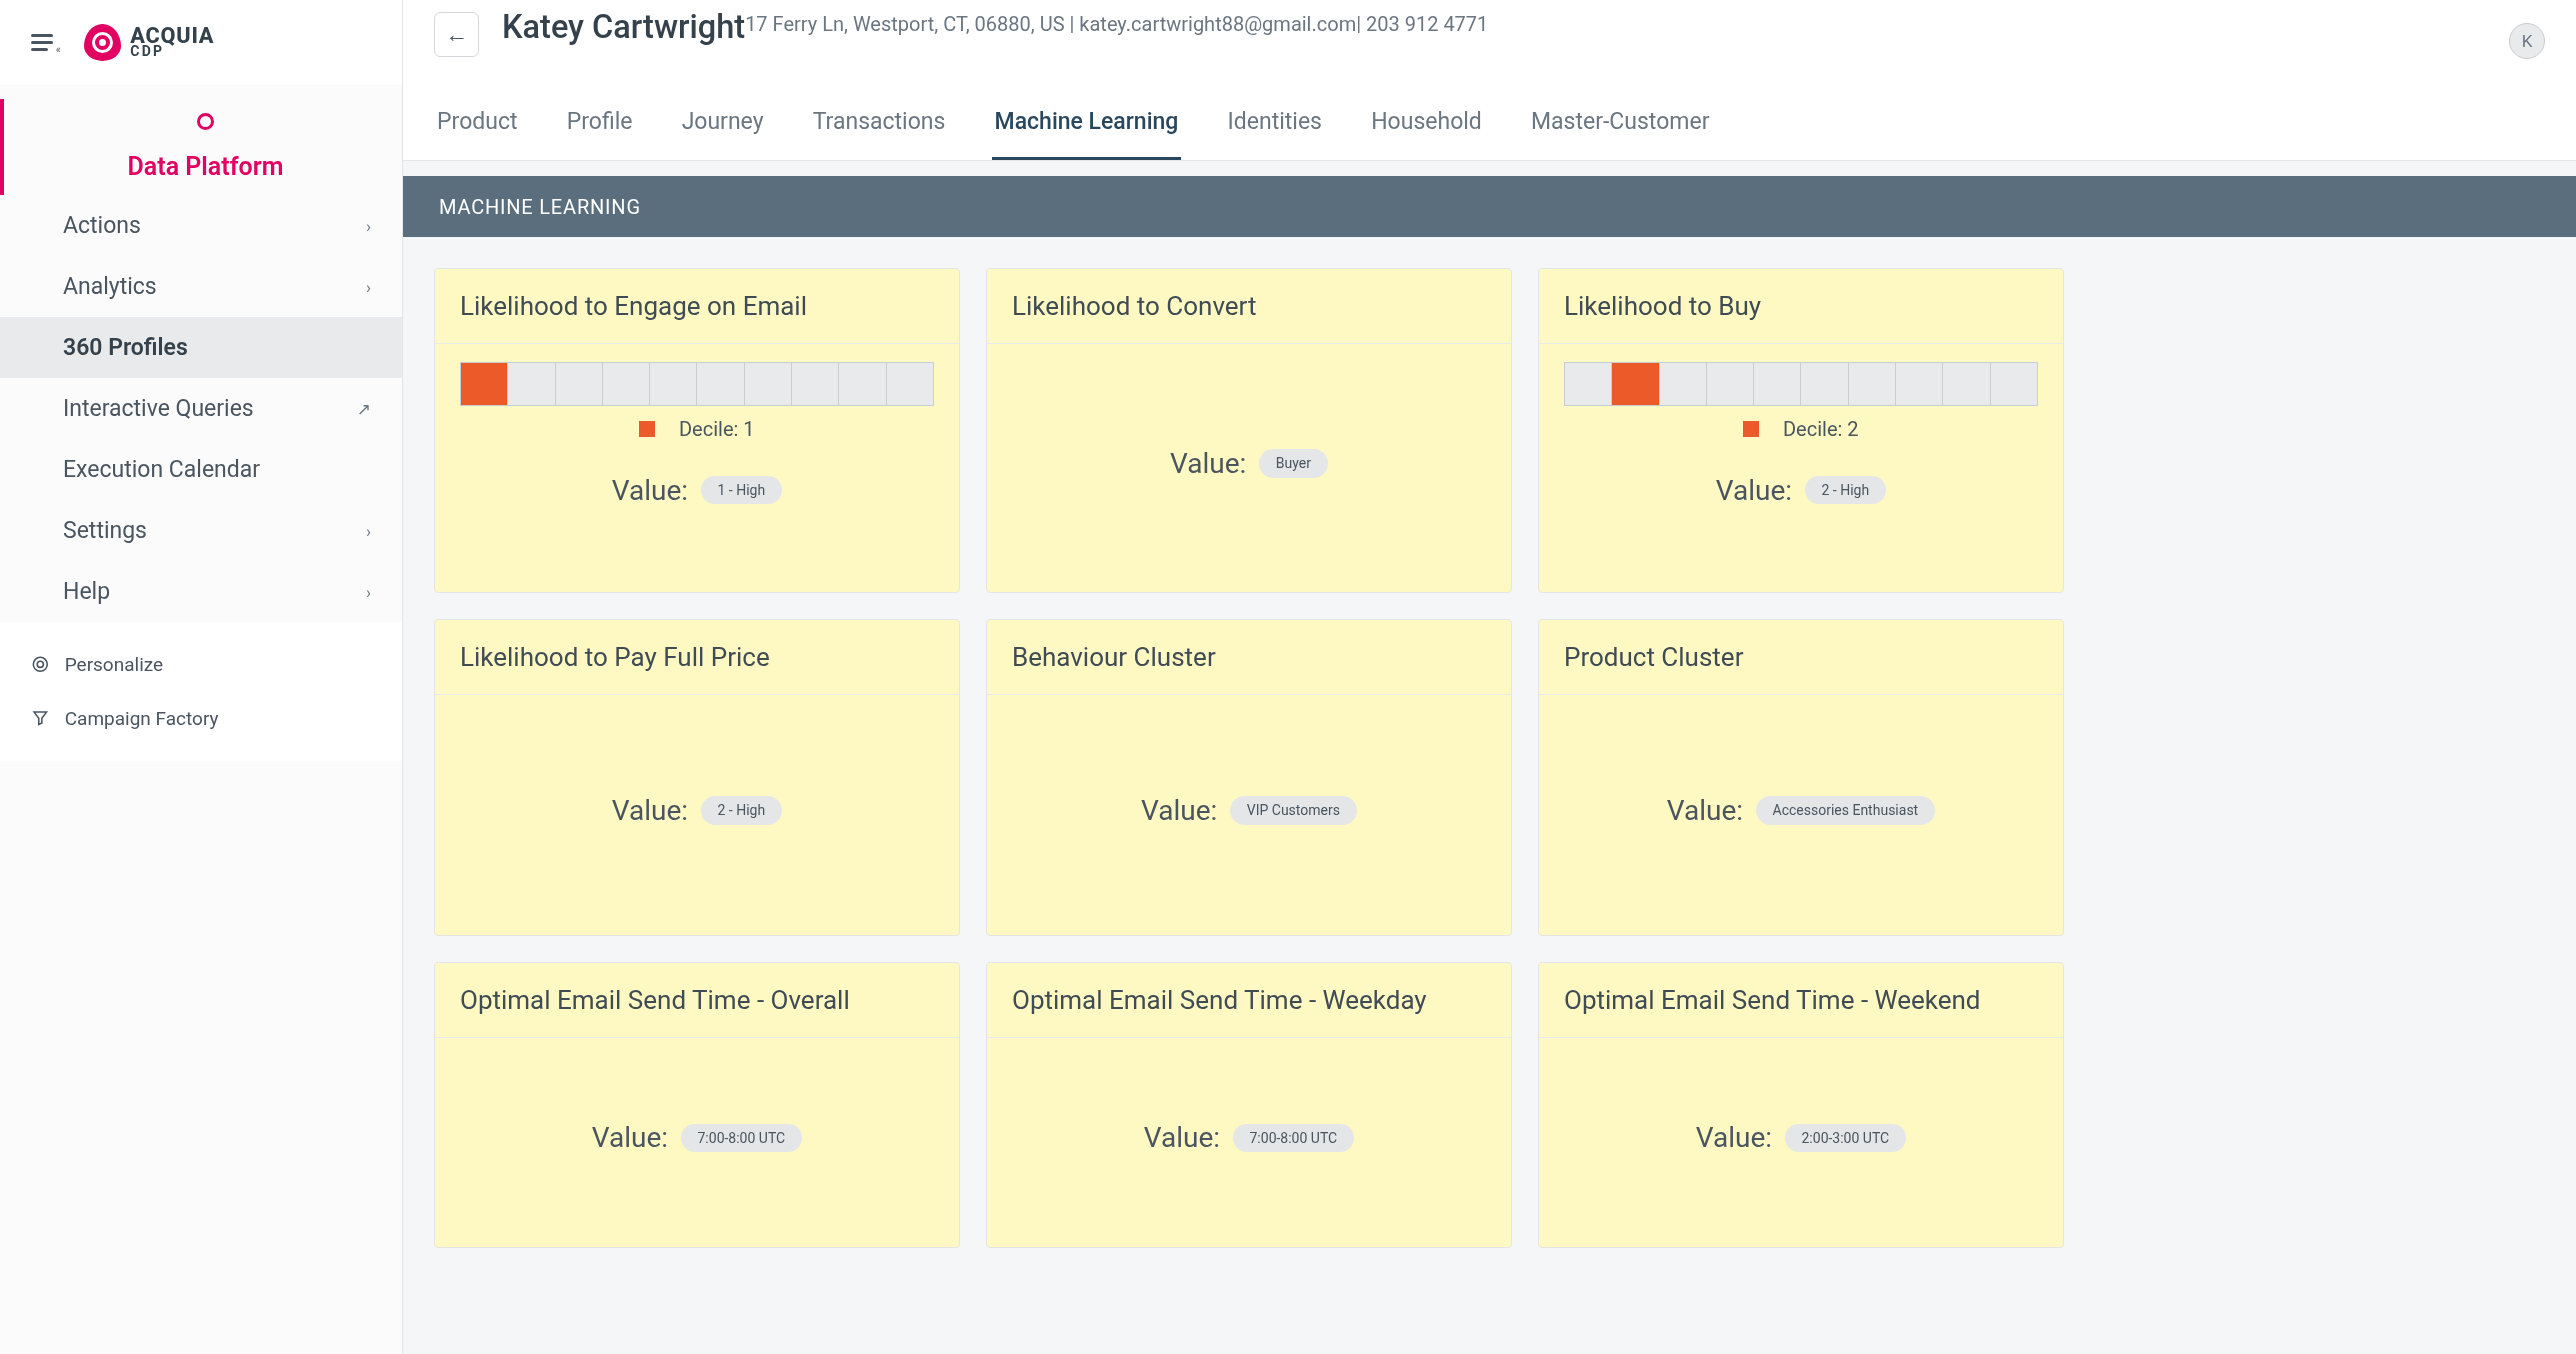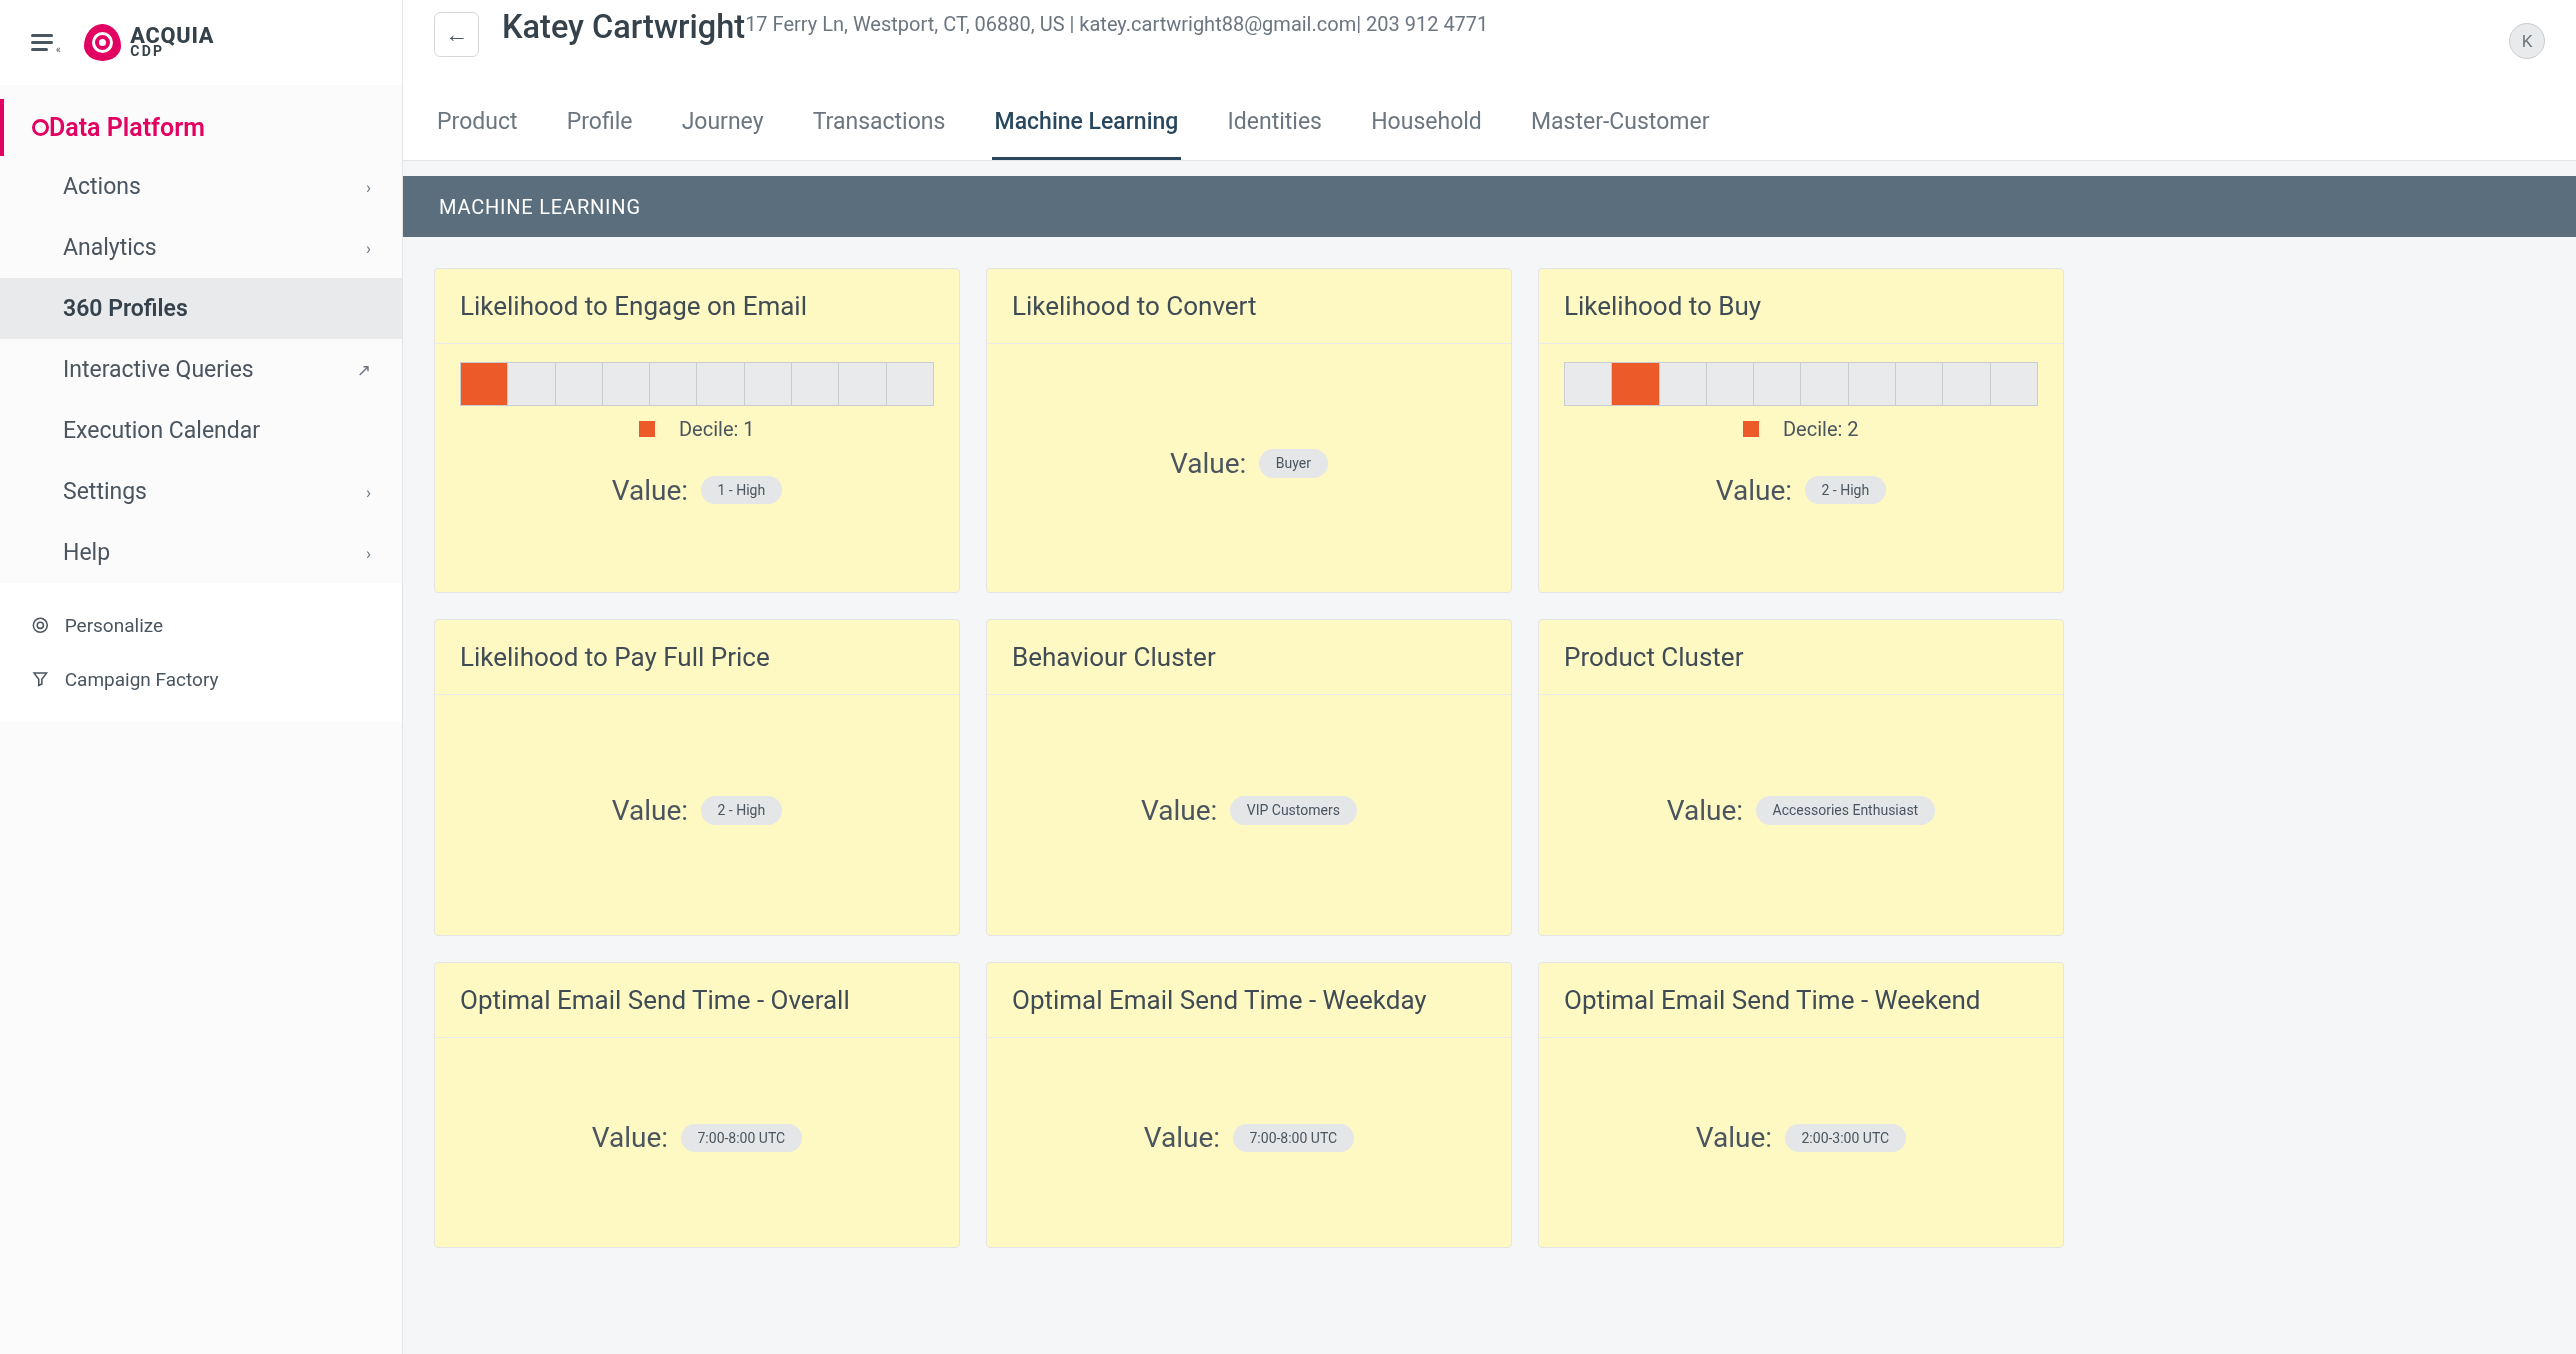--- a/index.html
+++ b/index.html
@@ -54,21 +54,21 @@
   background:#fff; border-radius:50%;
 }
 .logo-text { font-weight:800; color:#35424b; font-size:21.7px; letter-spacing:0.8px; line-height:0.85; }
 .logo-text small { display:block; font-weight:700; font-size:14px; letter-spacing:2.3px; }
 
 .nav-section { padding-top: 14px; }
 .nav-header {
   color:#e20262; font-weight:600; font-size:25px;
   padding: 14px 23px 14px 28px;
   border-left: 4.6px solid #e20262;
-  display:flex; align-items:center; gap:0;
+  display:flex; align-items:center; gap:22px;flex-direction:column;
 }
 .nav-header .dot {
   width:17px; height:17px; border:3.1px solid #e20262; border-radius:50%;
   display:inline-block;
 }
 .nav-item {
   padding: 17px 31px 17px 63px;
   font-size: 23px;
   color:#4a5560;
   display:flex; align-items:center; justify-content:space-between;

